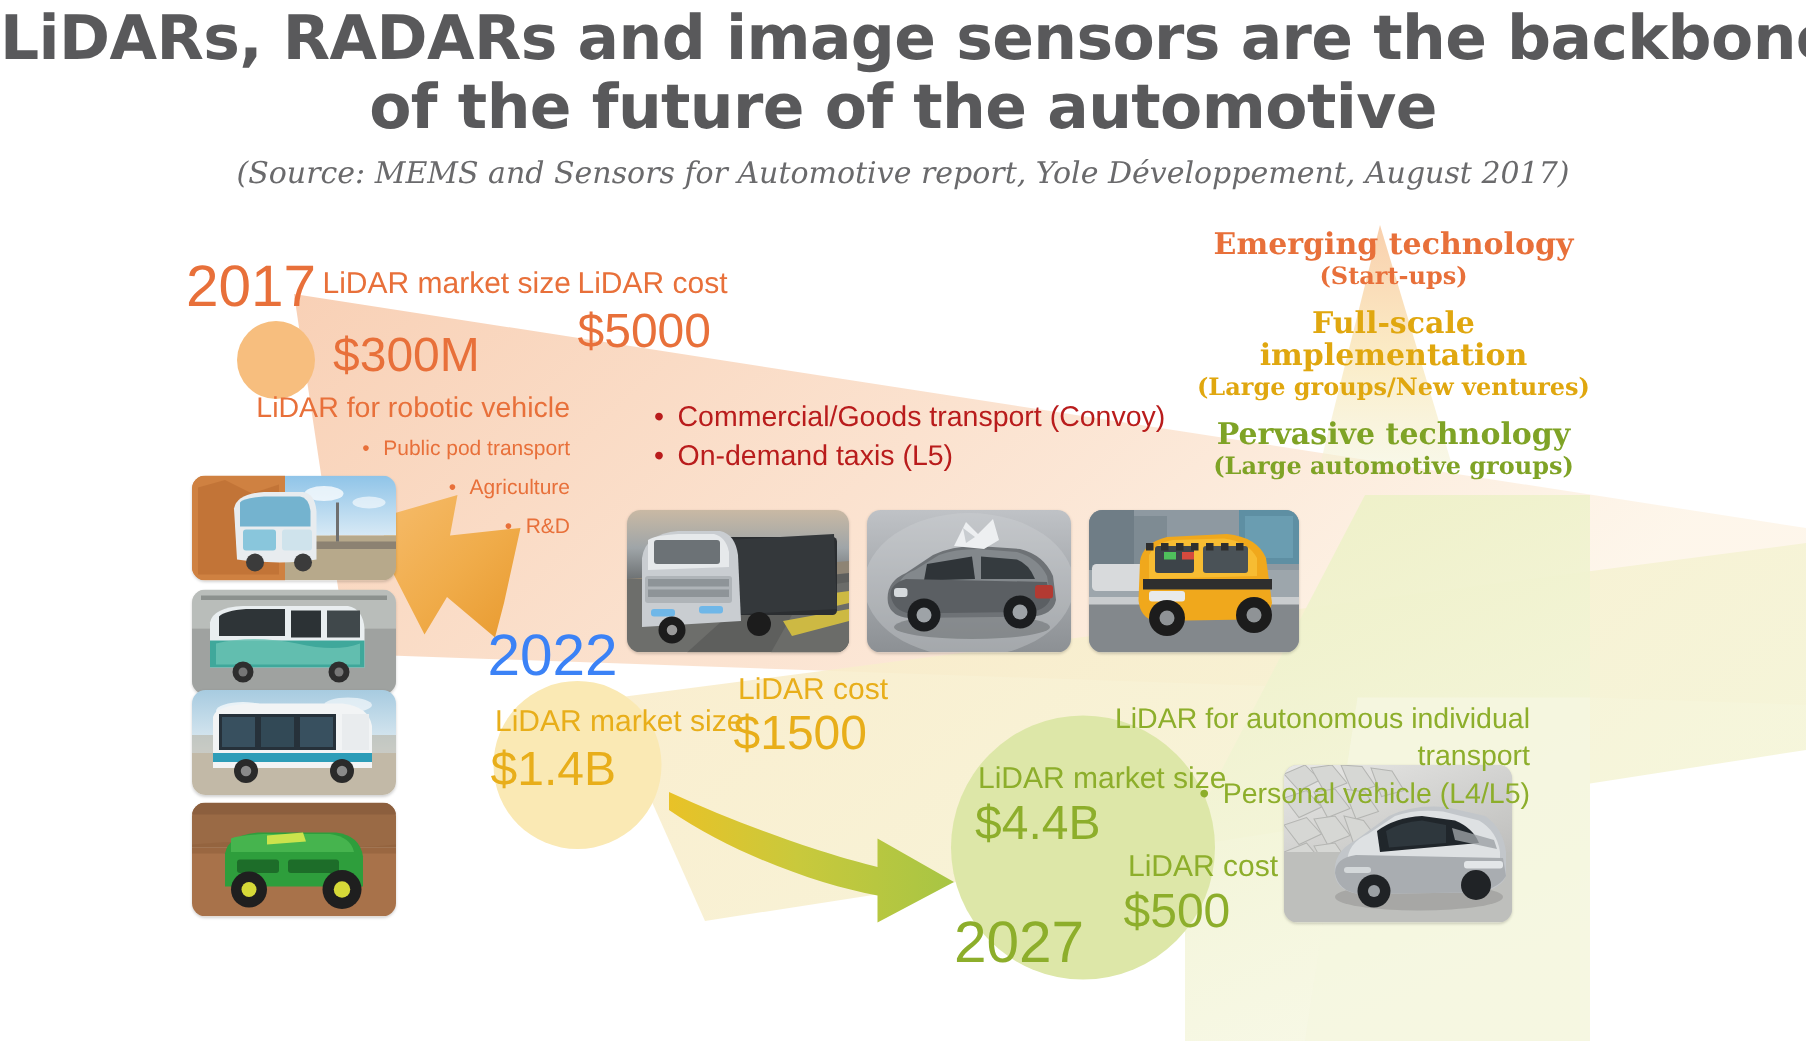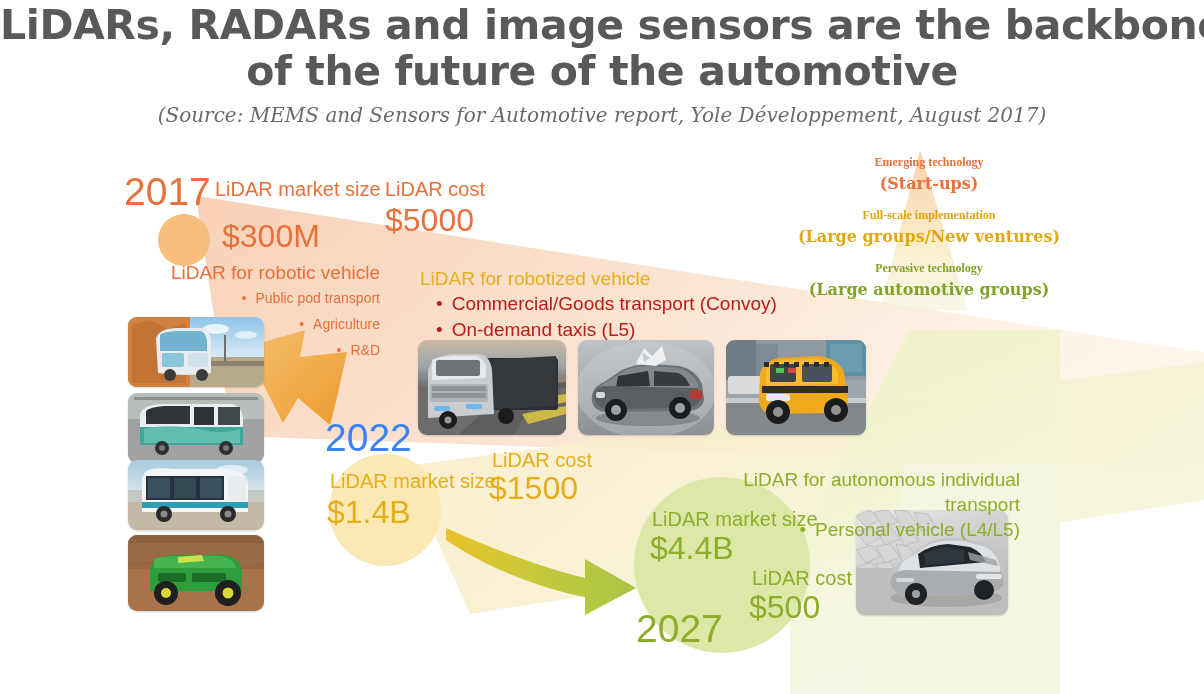--- a/index.html
+++ b/index.html
@@ -81,21 +81,21 @@
 
   
   .blk27 { position: absolute; left: 672px; top: 467px; width: 348px; text-align: right; z-index: 6; }
   .blk27 .hd { font-size: 19px; color: #8DAE2B; line-height: 25px; }
   .blk27 .bl { font-size: 19px; color: #8DAE2B; line-height: 26px; }
 
   
   .legend { position: absolute; left: 790px; top: 152px; width: 278px; text-align: center; z-index: 7; }
   .legend .grp { font-family: "DejaVu Serif", serif; font-weight: bold; line-height: 21px; }
   .legend .grp + .grp { margin-top: 11px; text-align: center; }
-  .legend .l1 { font-size: 12px; font-family: Liberation Serif, serif; }
+  .legend .l1 { font-size: 20px; }
   .legend .l2 { font-size: 16px; }
   .lg-orange { color: #E8703A; }
   .lg-gold   { color: #E0A70F; }
   .lg-green  { color: #7FA326; }
 
   
   .photo { position: absolute; border-radius: 9px; overflow: hidden; z-index: 4;
            box-shadow: 0 1px 2px rgba(0,0,0,.18); }
 
   
@@ -225,21 +225,20 @@
     </div>
   </div>
 
   <div class="abs year y22">2022</div>
   <div class="abs lbl c-gold t-ms22">LiDAR market size</div>
   <div class="abs big c-gold t-msv22">$1.4B</div>
   <div class="abs lbl c-gold t-lc22">LiDAR cost</div>
   <div class="abs big c-gold t-lcv22">$1500</div>
 
   <div class="blk22">
-    <div class="hd">LiDAR for robotized vehicle</div>
     <div class="bl">
       <span class="dot">•</span><span>Commercial/Goods transport (Convoy)</span>
     </div>
     <div class="bl">
       <span class="dot">•</span><span>On-demand taxis (L5)</span>
     </div>
   </div>
 
   <div class="abs year y27">2027</div>
   <div class="abs lbl c-green t-ms27">LiDAR market size</div>

